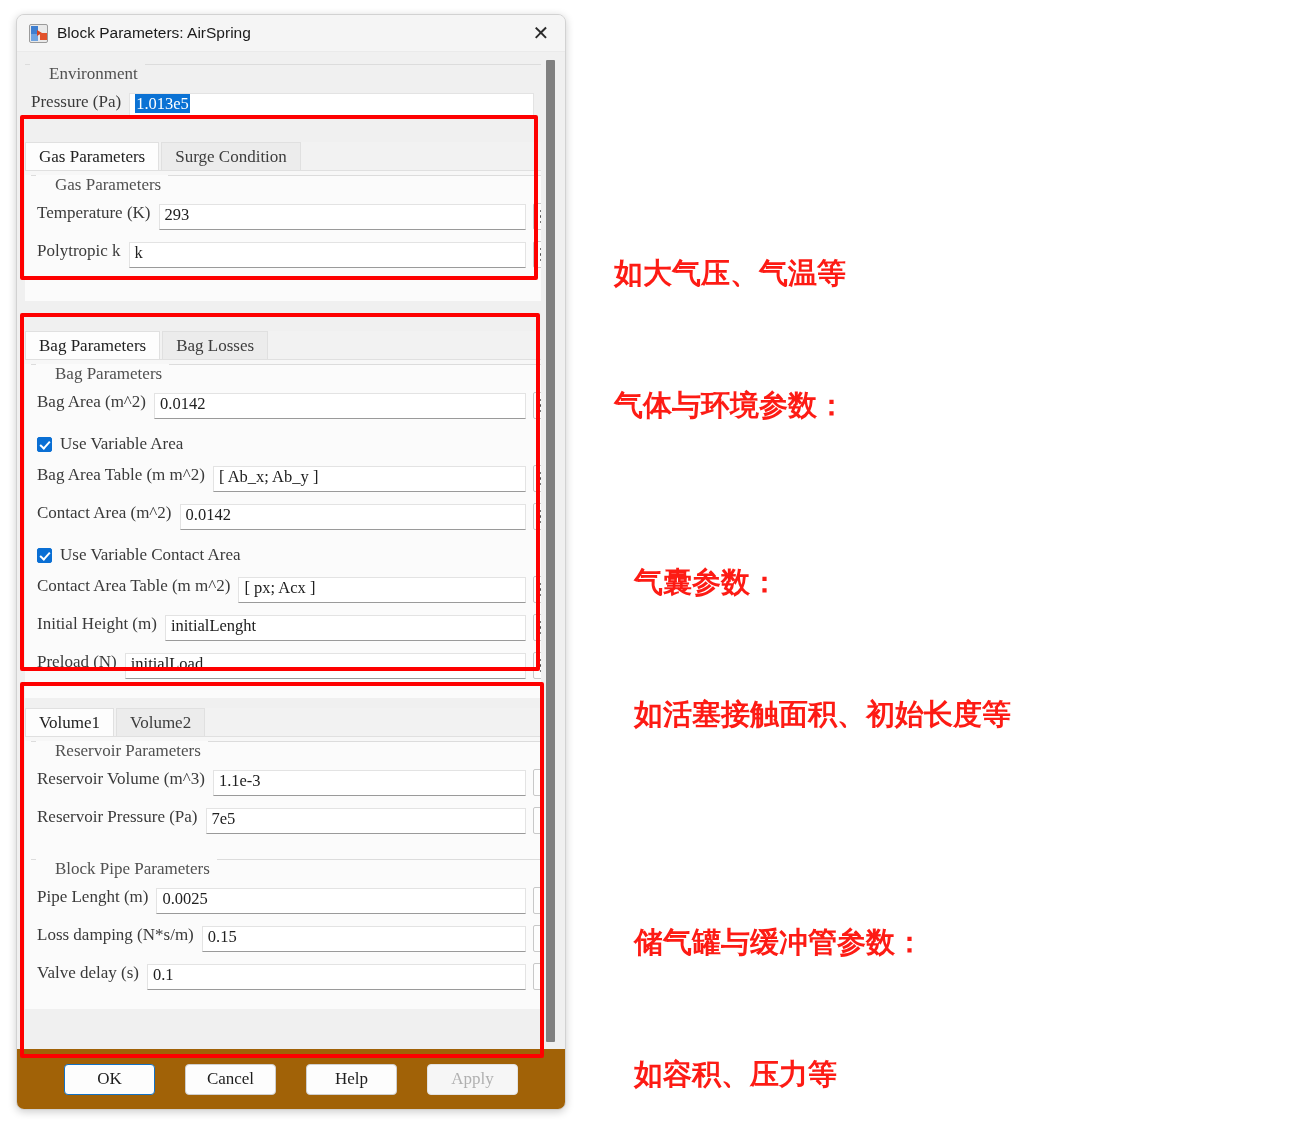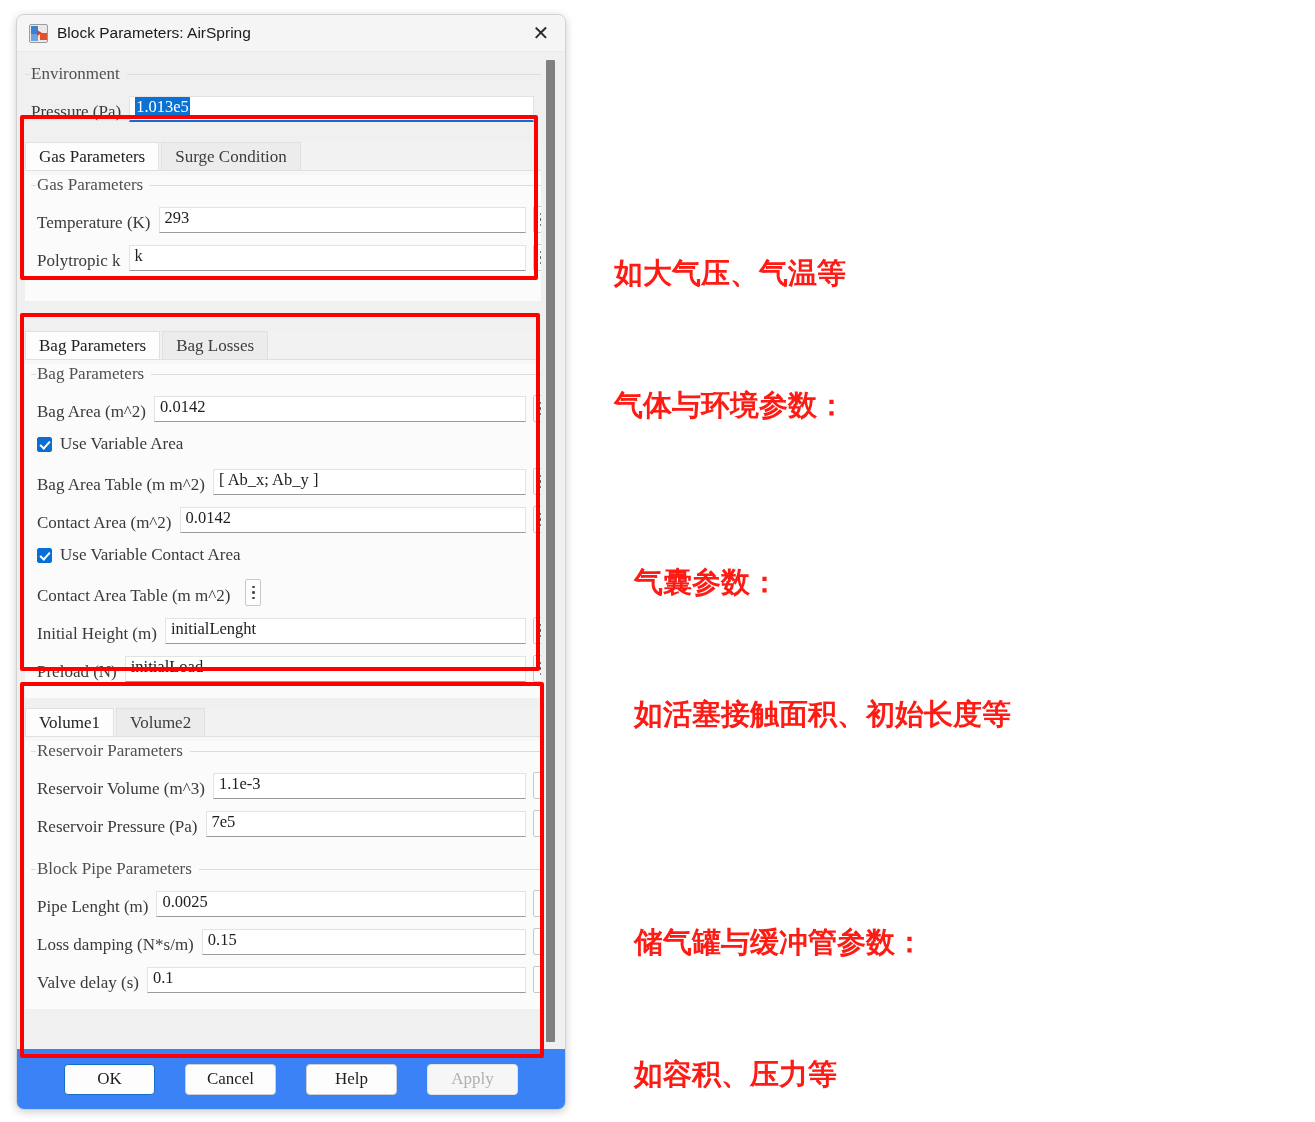--- a/index.html
+++ b/index.html
@@ -72,32 +72,33 @@
     background:#f0f0f0;
   }
   #vthumb{
     position:absolute;left:5px;top:2px;width:9px;height:982px;
     background:#808080;border-radius:1px;
   }
 
   
   .groupbox{position:relative;margin:4px 0 0 0;padding:0 0 6px 0;}
   .gb-head{
-    display:flex;align-items:center;
+    display:flex;
     font-size:17px;color:#505050;
     padding-left:6px;
     white-space:nowrap;
+    margin-left:18px;
   }
   .gb-head .gbl{padding-right:7px;}
   .gb-head .gbline{flex:1 1 auto;height:1px;background:#dcdcdc;}
   .gb-head::before{
     content:"";width:5px;height:1px;background:#dcdcdc;position:absolute;left:0;
   }
 
-  .row{display:flex;align-items:flex-end;height:30px;margin-top:8px;}
+  .row{display:flex;align-items:flex-start;height:30px;margin-top:8px;}
   .row .lbl{
     font-size:17px;color:#3a3a3a;white-space:nowrap;
     padding-left:6px;padding-right:8px;
   }
   .fieldwrap{flex:1 1 auto;display:flex;align-items:center;min-width:0;}
   .txtin{
     flex:1 1 auto;min-width:0;height:26px;box-sizing:border-box;
     background:#ffffff;
     border:1px solid #e3e3e3;
     border-bottom:1px solid #9a9a9a;
@@ -142,21 +143,21 @@
   .tabpanel{background:#fbfbfb;padding:0 8px 10px 6px;}
 
   
   .redframe{
     position:absolute;border:4px solid #fe0000;border-radius:2px;
     pointer-events:none;box-sizing:border-box;
   }
 
   
   #footer{
-    flex:0 0 60px;height:60px;background:#3b82f6;
+    flex:0 0 60px;height:60px;background:#a16207;
     display:flex;align-items:center;justify-content:center;
     gap:30px;
     border-top:1px solid #f0f0f0;
   }
   .btn{
     width:91px;height:31px;box-sizing:border-box;
     background:#fdfdfd;border:1px solid #cfcfcf;border-radius:4px;
     font-family:"Liberation Serif", serif;font-size:17px;color:#1e1e1e;
     display:flex;align-items:center;justify-content:center;cursor:pointer;
   }
@@ -302,20 +303,21 @@
             </div>
 
             <div class="cbrow">
               <span class="cbox"></span>
               <span class="cblbl">Use Variable Contact Area</span>
             </div>
 
             <div class="row">
               <span class="lbl">Contact Area Table (m m^2)</span>
               <span class="fieldwrap">
+                <span class="txtin">[ px; Acx ]</span>
                 <span class="dots">
                     <b></b>
                     <b></b>
                     <b></b>
                   </span>
               </span>
             </div>
 
             <div class="row">
               <span class="lbl">Initial Height (m)</span>

